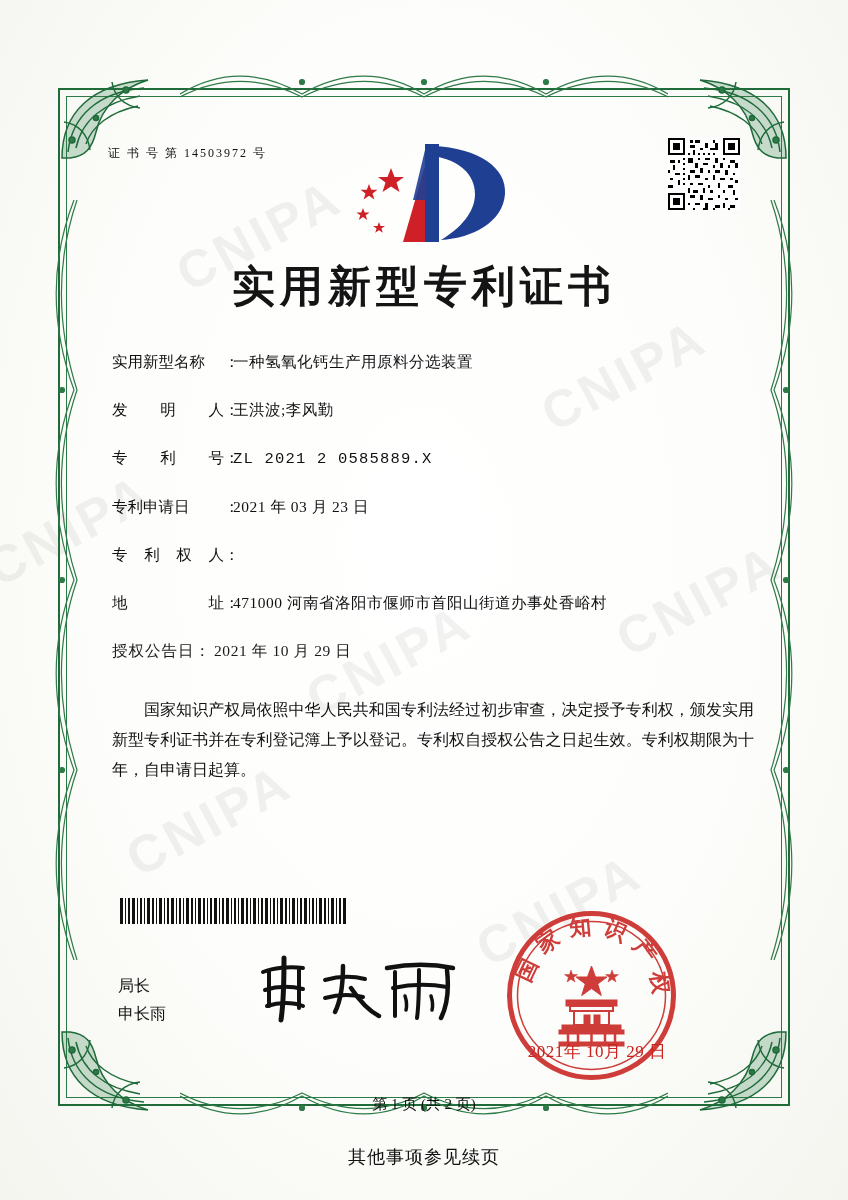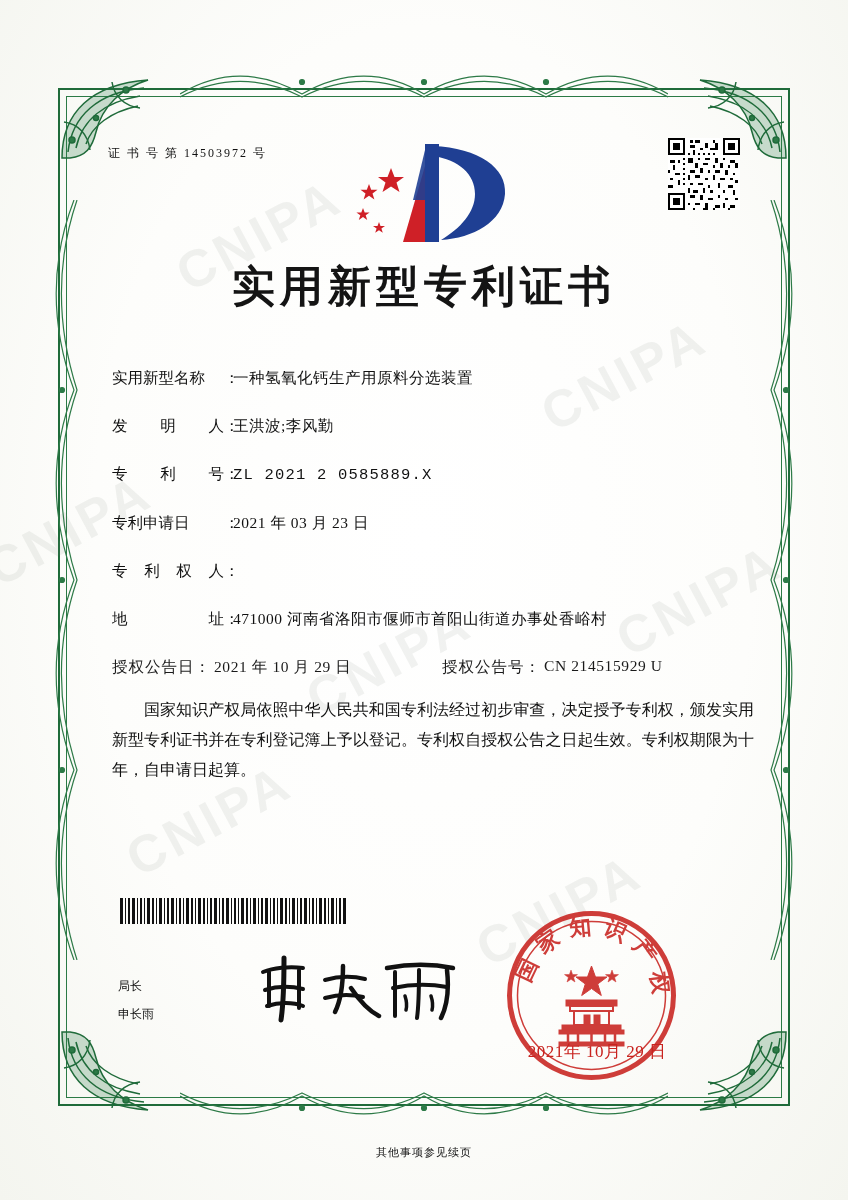--- a/index.html
+++ b/index.html
@@ -151,21 +151,21 @@
     font-size: 43px;
     font-weight: bold;
     letter-spacing: 5px;
     color: #141414;
   }
 
   
   .fields {
     position: absolute;
     left: 112px;
-    top: 368px;
+    top: 352px;
     width: 640px;
   }
   .field-row {
     display: flex;
     align-items: baseline;
     margin-bottom: 27px;
     font-size: 15.5px;
     color: #111;
     line-height: 1.35;
   }
@@ -191,20 +191,21 @@
   .field-value.mono {
     font-family: Liberation Mono, monospace;
     letter-spacing: 1.2px;
   }
 
   .dual-row {
     display: flex;
     align-items: baseline;
     font-size: 15.5px;
     margin-bottom: 27px;
+    flex-direction: column;
   }
   .dual-left { width: 330px; display: flex; }
   .dual-right { display: flex; }
   .dual-label { white-space: nowrap; letter-spacing: 1px; }
   .dual-value { letter-spacing: 0.6px; margin-left: 3px; }
 
   
   .paragraphs {
     position: absolute;
     left: 112px;
@@ -227,21 +228,21 @@
     top: 898px;
     width: 228px;
     height: 26px;
   }
 
   
   .sign-label {
     position: absolute;
     left: 118px;
     top: 972px;
-    font-size: 12px;
+    font-size: 16px;
     line-height: 28px;
     color: #111;
   }
   .signature {
     position: absolute;
     left: 255px;
     top: 950px;
     width: 210px;
     height: 80px;
   }
@@ -274,21 +275,21 @@
     text-align: center;
     font-size: 15px;
     color: #111;
   }
   .footer-note {
     position: absolute;
     left: 0;
     right: 0;
     top: 1145px;
     text-align: center;
-    font-size: 11px;
+    font-size: 18px;
     color: #111;
     letter-spacing: 1px;
   }
 </style>
 </head>
 <body>
 
 <div class="page">
 
   <div class="border-outer"></div>
@@ -592,24 +593,20 @@
         </span>
       <span class="field-colon">：</span>
       <span class="field-value">471000 河南省洛阳市偃师市首阳山街道办事处香峪村</span>
     </div>
 
     <div class="dual-row">
       <span class="dual-left">
         <span class="dual-label">授权公告日：</span>
         <span class="dual-value">2021 年 10 月 29 日</span>
       </span>
-      <span class="dual-right">
-        <span class="dual-label">授权公告号：</span>
-        <span class="dual-value">CN 214515929 U</span>
-      </span>
     </div>
 
   </div>
 
   <div class="paragraphs">
     <p>国家知识产权局依照中华人民共和国专利法经过初步审查，决定授予专利权，颁发实用新型专利证书并在专利登记簿上予以登记。专利权自授权公告之日起生效。专利权期限为十年，自申请日起算。</p>
   </div>
 
   <div class="barcode">
     <svg width="228" height="26" viewBox="0 0 228 26" shape-rendering="crispEdges">
@@ -735,15 +732,16 @@
           <rect x="58" y="117" width="59" height="5"></rect>
           <rect x="55" y="122" width="65" height="4"></rect>
           <path d="M64 126 L64 134 M74 126 L74 134 M87.5 126 L87.5 134 M101 126 L101 134 M111 126 L111 134" stroke-width="2.5"></path>
           <rect x="55" y="134" width="65" height="4"></rect>
         </g>
       </g>
     </svg>
   </div>
   <div class="seal-date">2021年 10月 29 日</div>
 
+  <div class="page-num">第 1 页 (共 2 页)</div>
   <div class="footer-note">其他事项参见续页</div>
 
 </div>
 
 </body></html>

